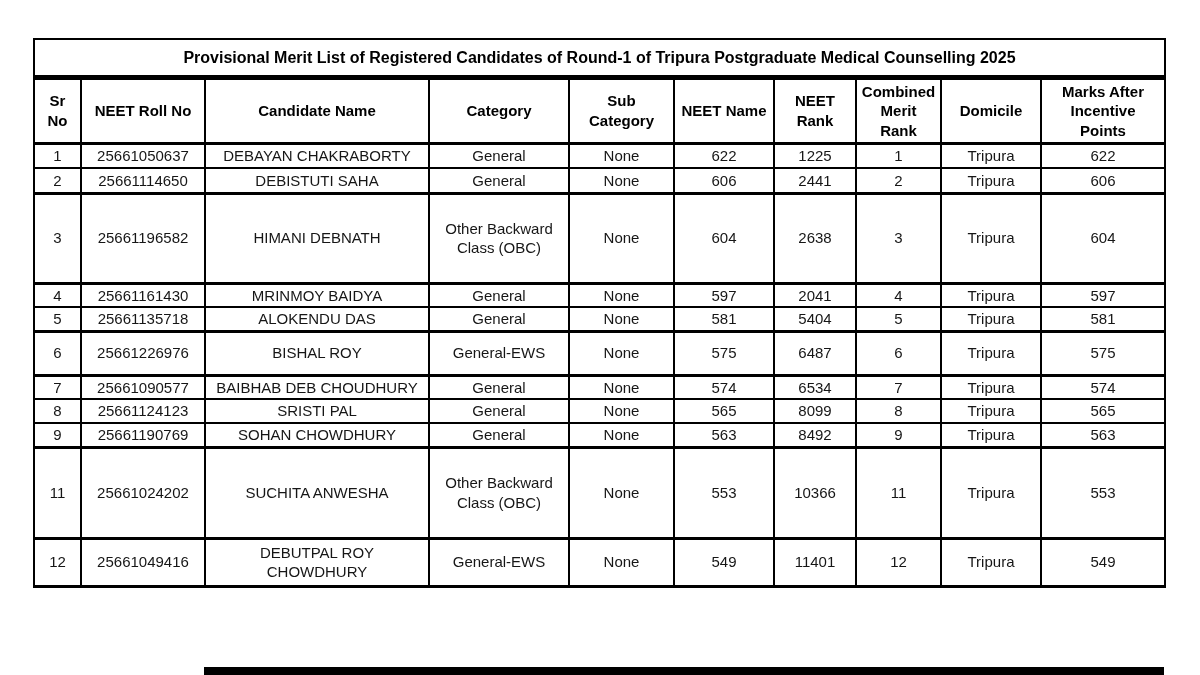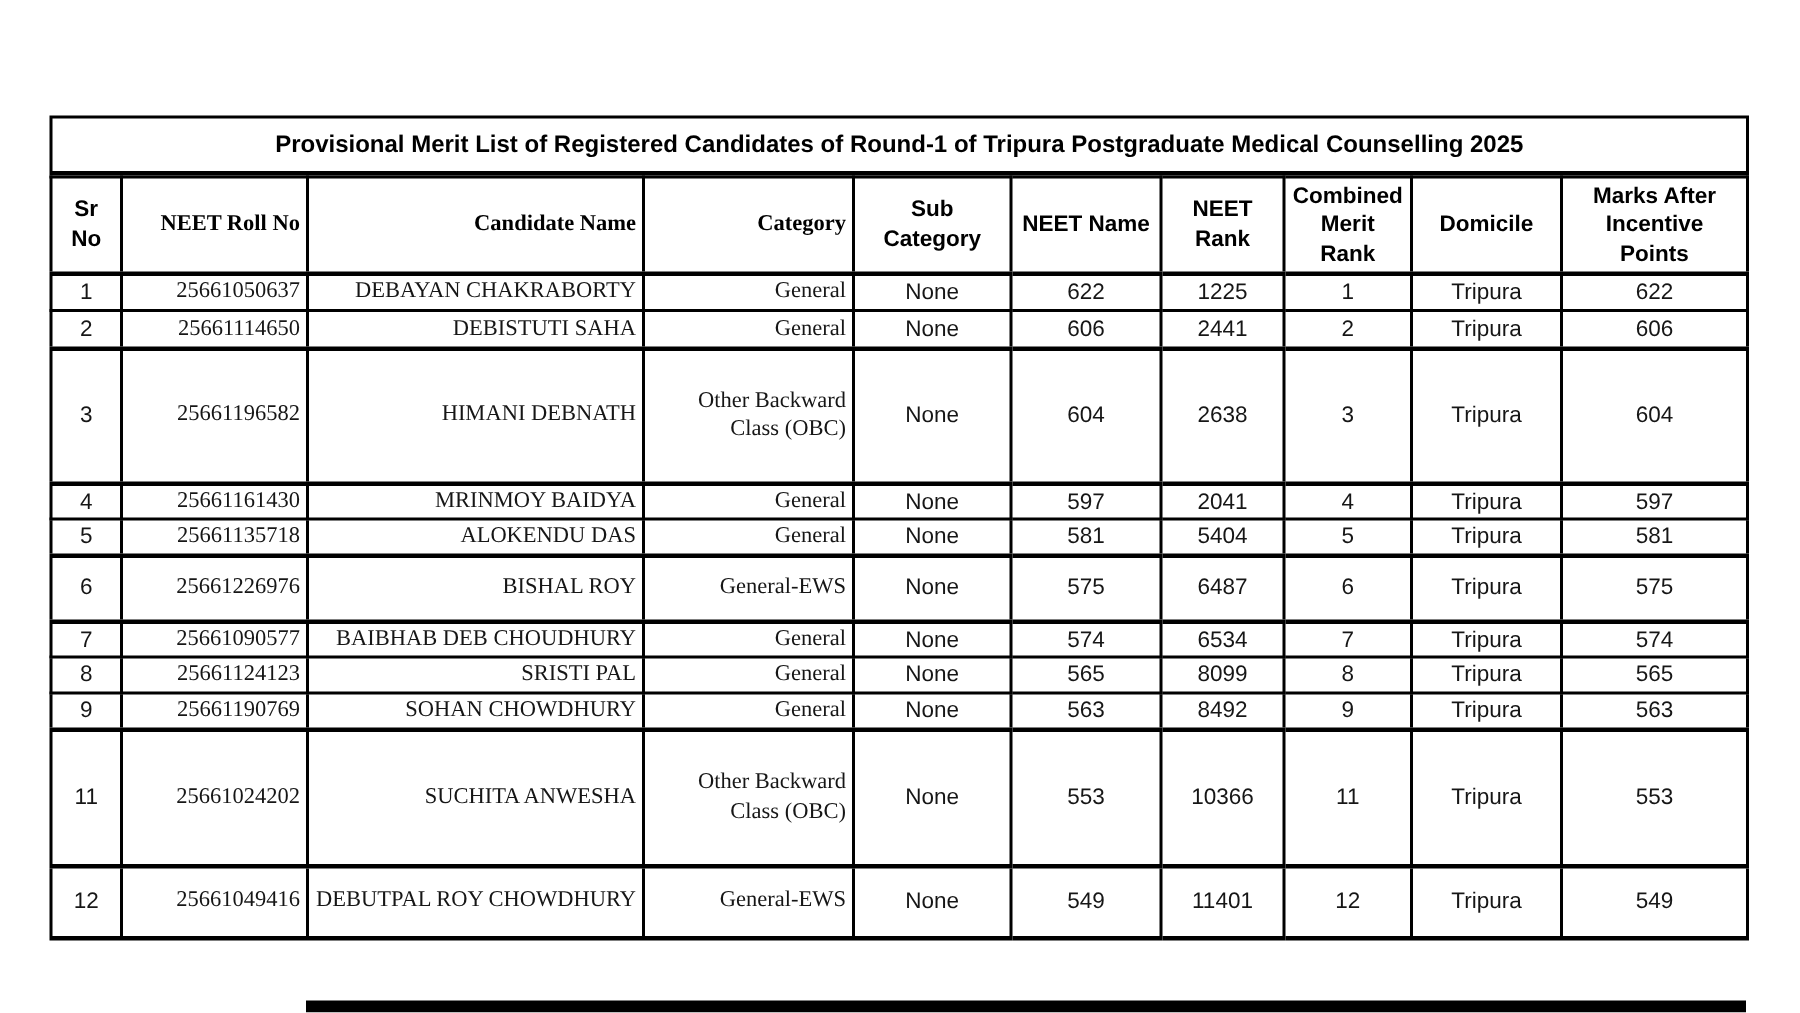--- a/index.html
+++ b/index.html
@@ -32,31 +32,30 @@
     border-bottom: 3px solid #000000;
     height: 40px;
     text-align: center;
     font-weight: bold;
     font-size: 16px;
     color: #000000;
     caption-side: top;
     display: table-caption;
     vertical-align: middle;
     padding: 9px 4px 6px 4px;
-    margin-top: 39px;
   }
   thead th {
     font-weight: bold;
     color: #000000;
     border-bottom: 3px solid #000000;
     height: 64px;
     background: #ffffff;
   }
   tr.thick td { border-top-width: 3px; border-bottom-width: 3px; }
-  .al-left { text-align: right; font-family: Liberation Serif, serif; }
+  .al-left { text-align: center; }
   .al-center { text-align: center; }
   
   .bottom-bar {
     position: absolute;
     left: 204px;
     top: 667px;
     width: 960px;
     height: 8px;
     background: #000000;
   }

